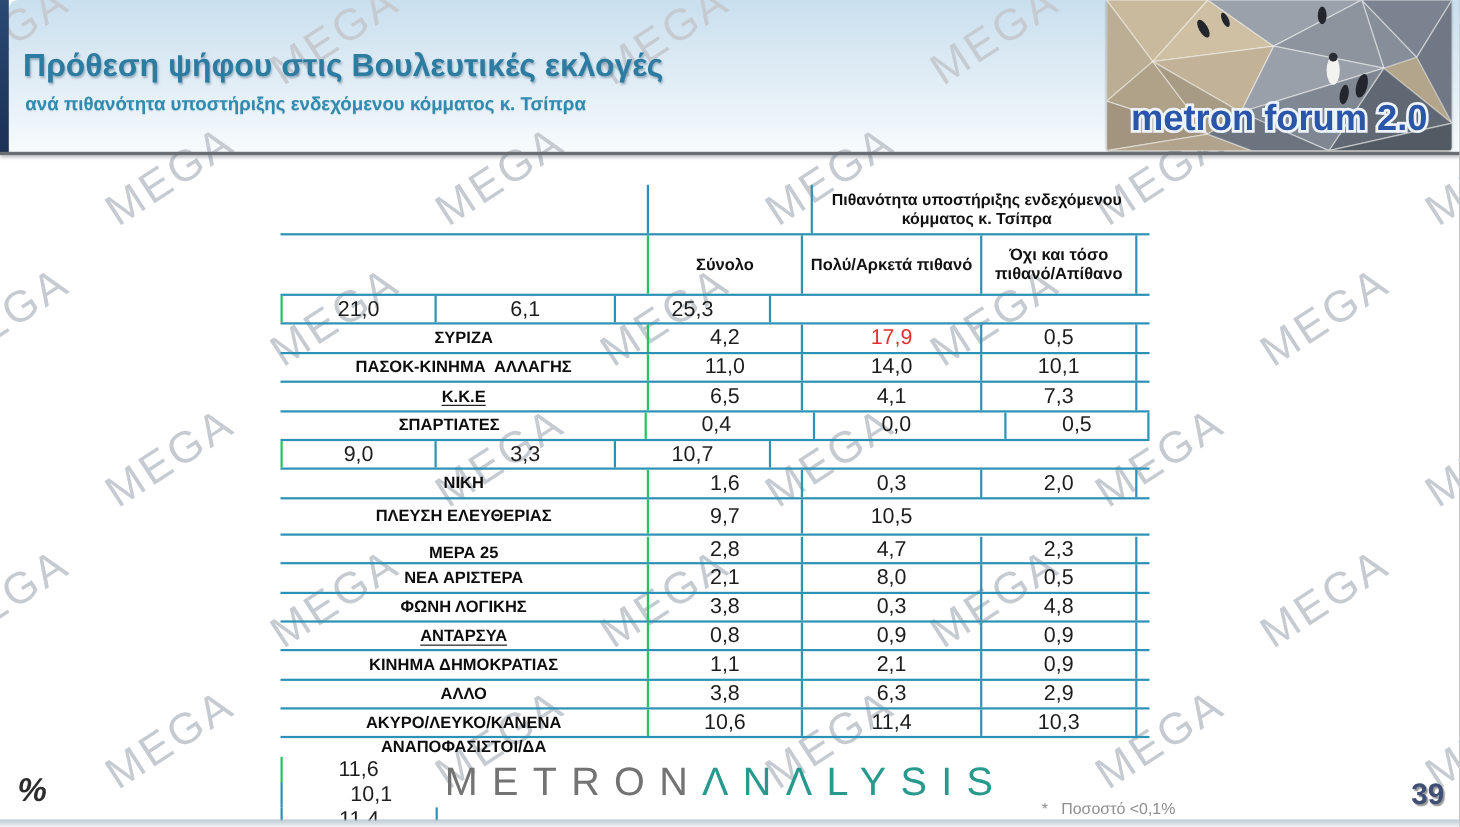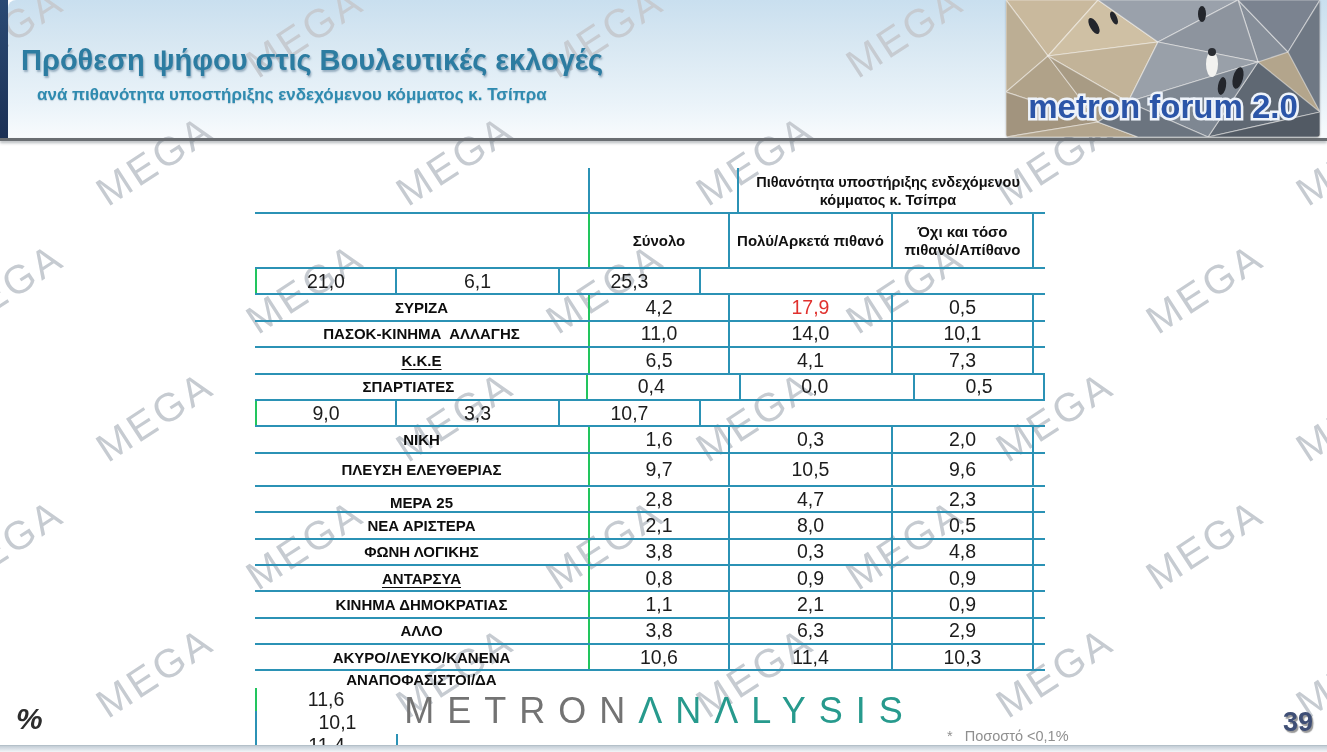--- a/index.html
+++ b/index.html
@@ -23,21 +23,20 @@
   }
   .page-title{
     position:absolute; left:21px; top:44px; z-index:2;
     font-size:29px; font-weight:bold; color:#2c7ca1;
     text-shadow:1px 2px 2px rgba(90,120,145,.55);
   }
   .page-subtitle{
     position:absolute; left:23px; top:85px; z-index:2;
     font-size:17px; font-weight:bold; color:#2f8bb0;
     text-shadow:0 1px 1px rgba(120,150,170,.4);
-    margin-left:14px;
   }
   
   .logo{
     position:absolute; left:1006px; top:0; width:314px; height:137px; z-index:2;
     border-radius:0 0 4px 4px; overflow:hidden; box-shadow:0 1px 2px rgba(0,0,0,.3);
   }
   
   .wm-layer{position:absolute; inset:0; z-index:1; pointer-events:none;}
   .wm{
     position:absolute; font-size:40px; letter-spacing:3px; color:#c6cbd1;
@@ -280,23 +279,20 @@
         <div class="trow" style="height: 31px;">
           <div class="tc c1">
             <span class="party">ΠΛΕΥΣΗ ΕΛΕΥΘΕΡΙΑΣ</span>
           </div>
           <div class="tc c2">
             <span class="val">9,7</span>
           </div>
           <div class="tc c3">
             <span class="val">10,5</span>
           </div>
-          <div class="tc c4">
-            <span class="val">9,6</span>
-          </div>
         </div>
         <div class="trow" style="height: 24.4px; align-items: flex-end;">
           <div class="tc c1">
             <span class="party">ΜΕΡΑ 25</span>
           </div>
           <div class="tc c2">
             <span class="val">2,8</span>
           </div>
           <div class="tc c3">
             <span class="val">4,7</span>

